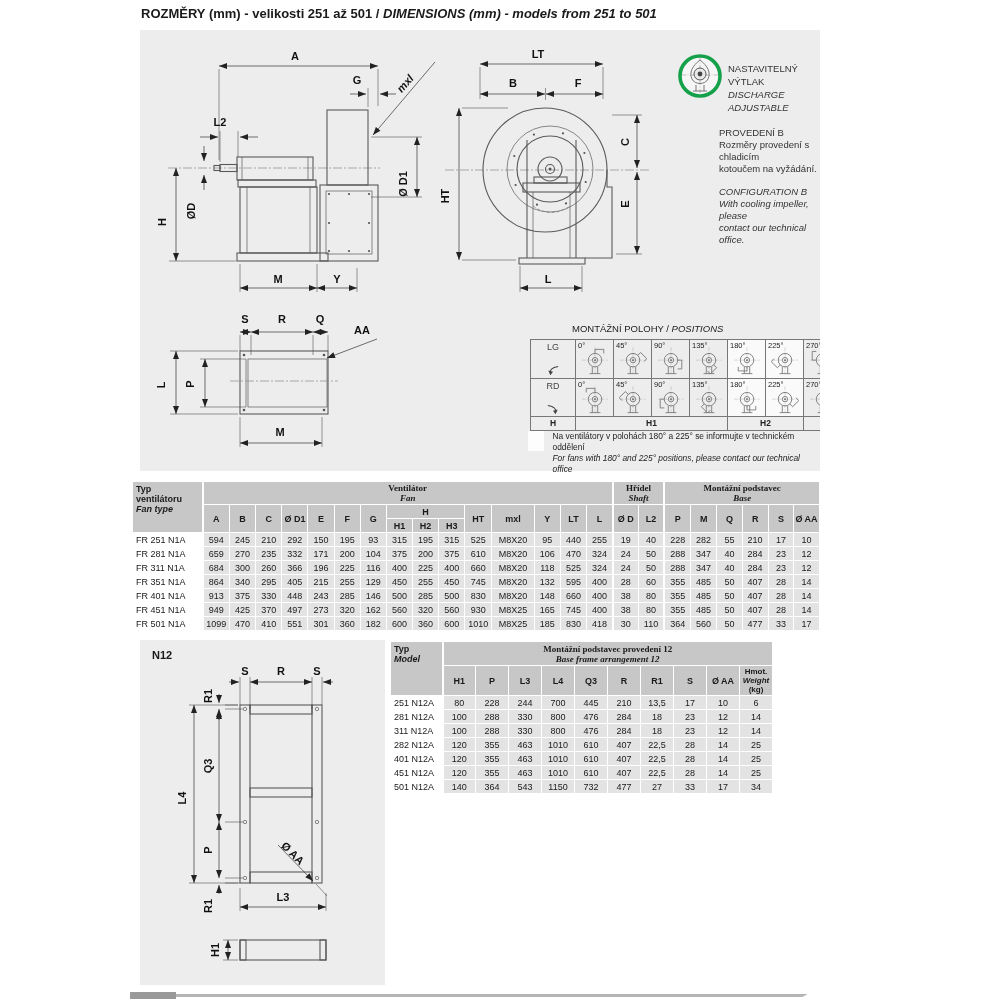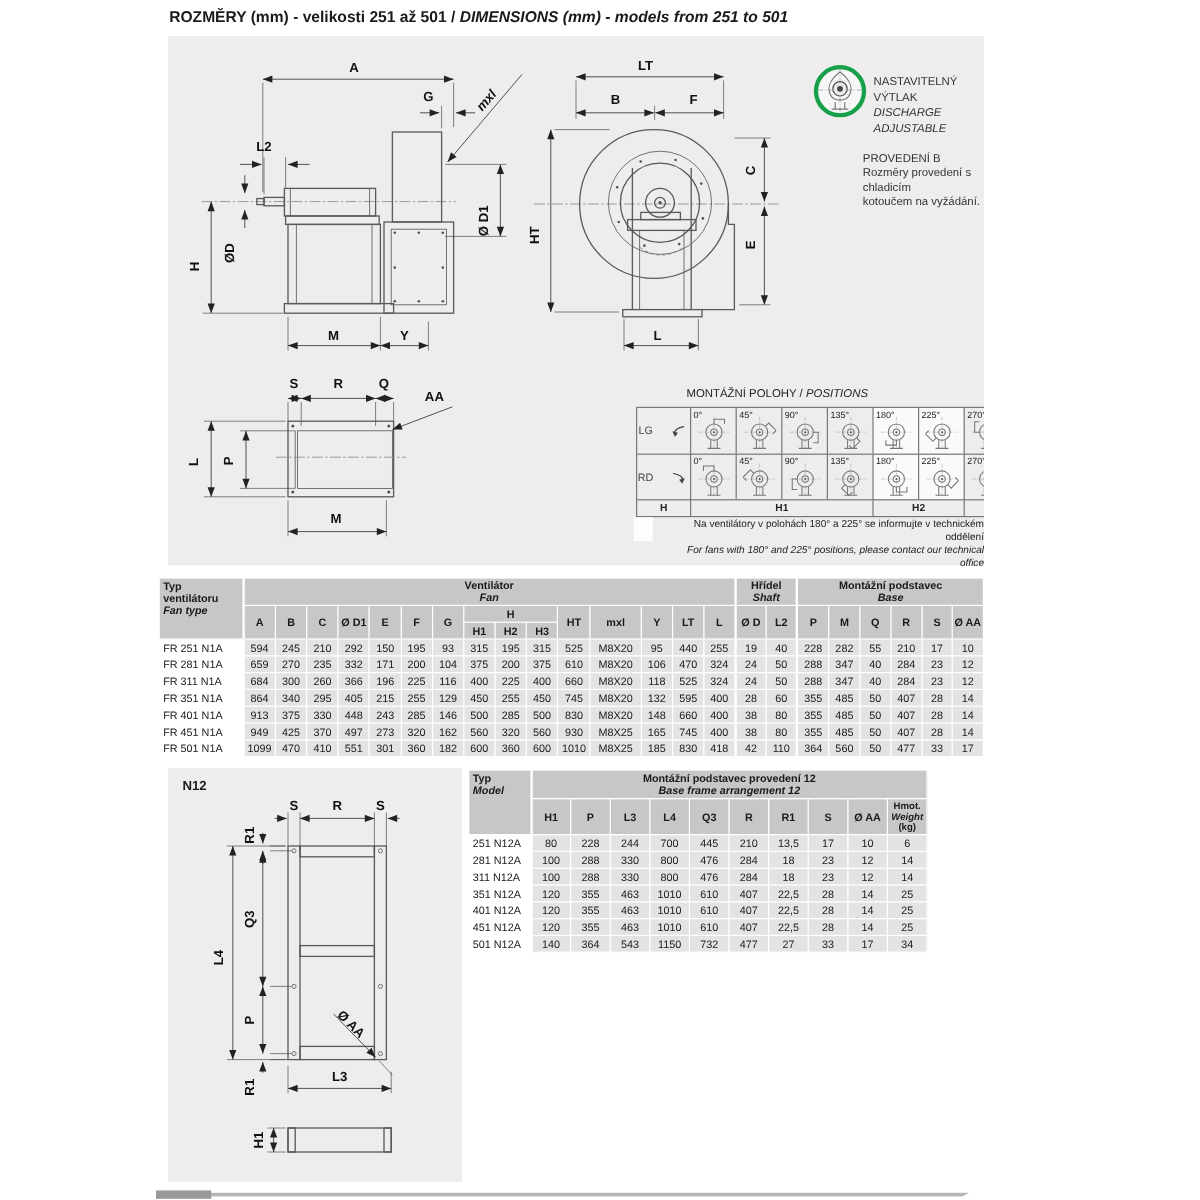--- a/index.html
+++ b/index.html
@@ -38,39 +38,39 @@
             grid-template-columns:44px repeat(8,38px);grid-template-rows:38px 38px 14px;
             border:1px solid #777;}
   #pos-grid>div{border-left:1px solid #777;border-top:1px solid #777;position:relative;}
   #pos-grid>div:nth-child(-n+9){border-top:none;}
   #pos-grid>.first-col{border-left:none;}
   .pos-cell.hl{background:#fafafa;}
   .pos-cell .angle{position:absolute;top:1px;left:2px;font-size:7.5px;color:#222;}
   .pos-cell svg{position:absolute;left:5px;top:6px;width:28px;height:31px;}
   .pos-cell .ol{stroke:#777;fill:none;stroke-width:1.3;}
   .pos-cell .clx{stroke:#999;stroke-width:0.6;stroke-dasharray:5 1.5 1 1.5;}
-  .pos-label{display:flex;align-items:center;justify-content:center;
+  .pos-label{display:flex;flex-direction:column;align-items:center;justify-content:center;
              font-size:9px;color:#444;gap:12px;}
   .pos-label svg{width:18px;height:12px;}
   .pos-foot{font-size:8.5px;font-weight:bold;text-align:center;line-height:13px;color:#222;}
-  #pos-note{left:528px;top:431px;display:flex;gap:9px;align-items:flex-start;text-align:right;}
+  #pos-note{left:528px;top:431px;display:flex;gap:9px;align-items:flex-start;}
   #pos-note .swatch{width:16px;height:20px;background:#fdfdfd;}
   #pos-note .txt{font-size:8.4px;line-height:11px;color:#222;}
   #pos-note .en{font-style:italic;}
   
   table{border-collapse:collapse;table-layout:fixed;}
   #main-table{position:absolute;left:132px;top:481px;font-size:9px;}
   #base-table{position:absolute;left:390px;top:641px;font-size:9px;}
   th{background:#c7c7c7;font-size:9px;font-weight:bold;padding:0;border:1px solid #fff;
      text-align:center;vertical-align:middle;line-height:10px;}
   td{background:#e3e3e3;text-align:center;height:13px;padding:0;border:1px solid #fff;line-height:12px;}
   td.model{background:#fff;text-align:left;padding-left:3px;white-space:nowrap;}
   th.corner{vertical-align:top;text-align:left;padding:2px 3px;border-right:2px solid #fff;}
   th .en, td .en{font-style:italic;}
-  .ghead{height:22px;}
+  .ghead{height:22px;font-family:Liberation Serif, serif;}
   .gsep{border-left:2px solid #fff;}
   #main-table thead tr:nth-child(2) th{height:13px;}
   #main-table thead tr:nth-child(3) th{height:13px;}
   #base-table .ghead{height:23px;}
   #base-table thead tr:nth-child(2) th{height:29px;margin-top:13px;}
   #base-table .wcol{font-size:8px;line-height:9px;}
   
   #footer-bar{left:130px;top:994px;width:748px;height:3px;background:#b5b5b5;}
   #footer-dark{left:130px;top:992px;width:46px;height:7px;background:#999;}
 </style>
@@ -237,20 +237,25 @@
     <div>NASTAVITELNÝ VÝTLAK</div>
     <div class="en">DISCHARGE ADJUSTABLE</div>
   </div>
 
   <div class="abs" id="config">
     <div class="blk">
       <div>PROVEDENÍ B</div>
       <div>Rozměry provedení s chladicím</div>
       <div>kotoučem na vyžádání.</div>
     </div>
+    <div class="blk en">
+      <div>CONFIGURATION B</div>
+      <div>With cooling impeller, please</div>
+      <div>contact our technical office.</div>
+    </div>
   </div>
 
   <svg class="abs" style="left:150px;top:303px;" width="270" height="162" viewBox="0 0 270 162">
     <defs>
       <marker id="a3e" markerWidth="9" markerHeight="7" refX="8.5" refY="3.5" orient="auto" markerUnits="userSpaceOnUse">
           <path d="M0.5,0.5 L8.5,3.5 L0.5,6.5 Z" fill="#222"></path>
         </marker>
       <marker id="a3s" markerWidth="9" markerHeight="7" refX="0.5" refY="3.5" orient="auto" markerUnits="userSpaceOnUse">
           <path d="M8.5,0.5 L0.5,3.5 L8.5,6.5 Z" fill="#222"></path>
         </marker>
@@ -790,21 +795,21 @@
           <td>360</td>
           <td>182</td>
           <td>600</td>
           <td>360</td>
           <td>600</td>
           <td>1010</td>
           <td>M8X25</td>
           <td>185</td>
           <td>830</td>
           <td>418</td>
-          <td class="gsep">42</td>
+          <td class="gsep">30</td>
           <td>110</td>
           <td class="gsep">364</td>
           <td>560</td>
           <td>50</td>
           <td>477</td>
           <td>33</td>
           <td>17</td>
         </tr>
       </tbody>
     </table>
@@ -961,21 +966,21 @@
           <td>330</td>
           <td>800</td>
           <td>476</td>
           <td>284</td>
           <td>18</td>
           <td>23</td>
           <td>12</td>
           <td>14</td>
         </tr>
         <tr>
-          <td class="model">351 N12A</td>
+          <td class="model">282 N12A</td>
           <td class="gsep">120</td>
           <td>355</td>
           <td>463</td>
           <td>1010</td>
           <td>610</td>
           <td>407</td>
           <td>22,5</td>
           <td>28</td>
           <td>14</td>
           <td>25</td>

